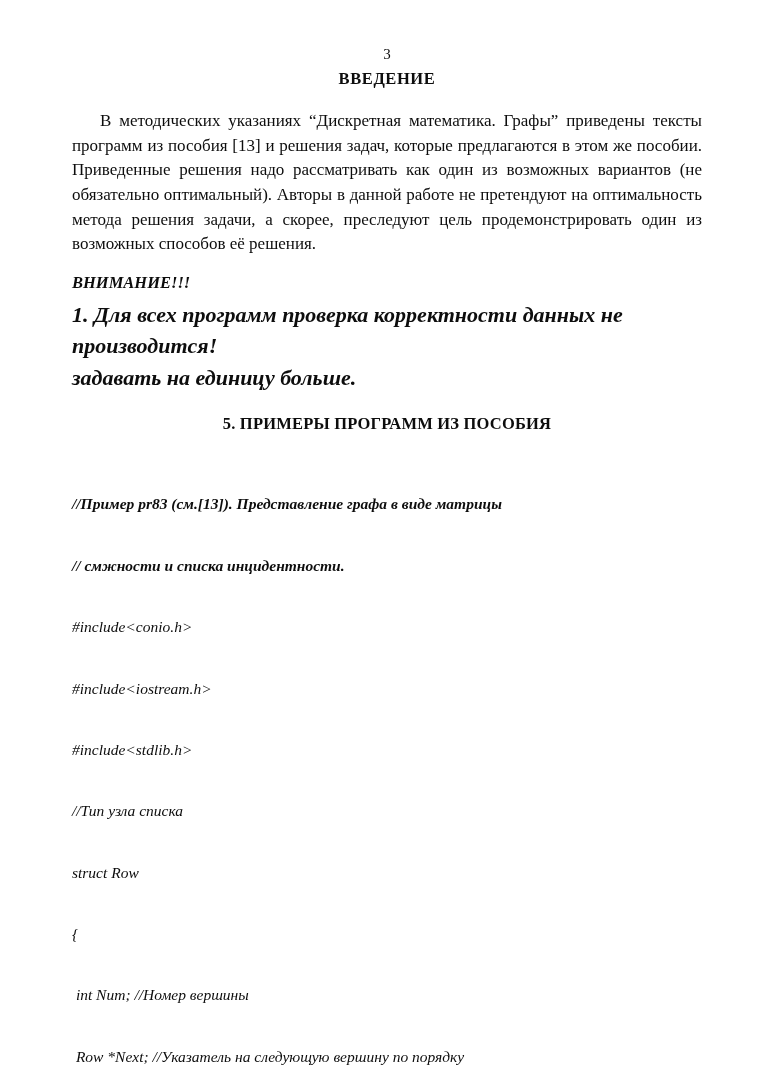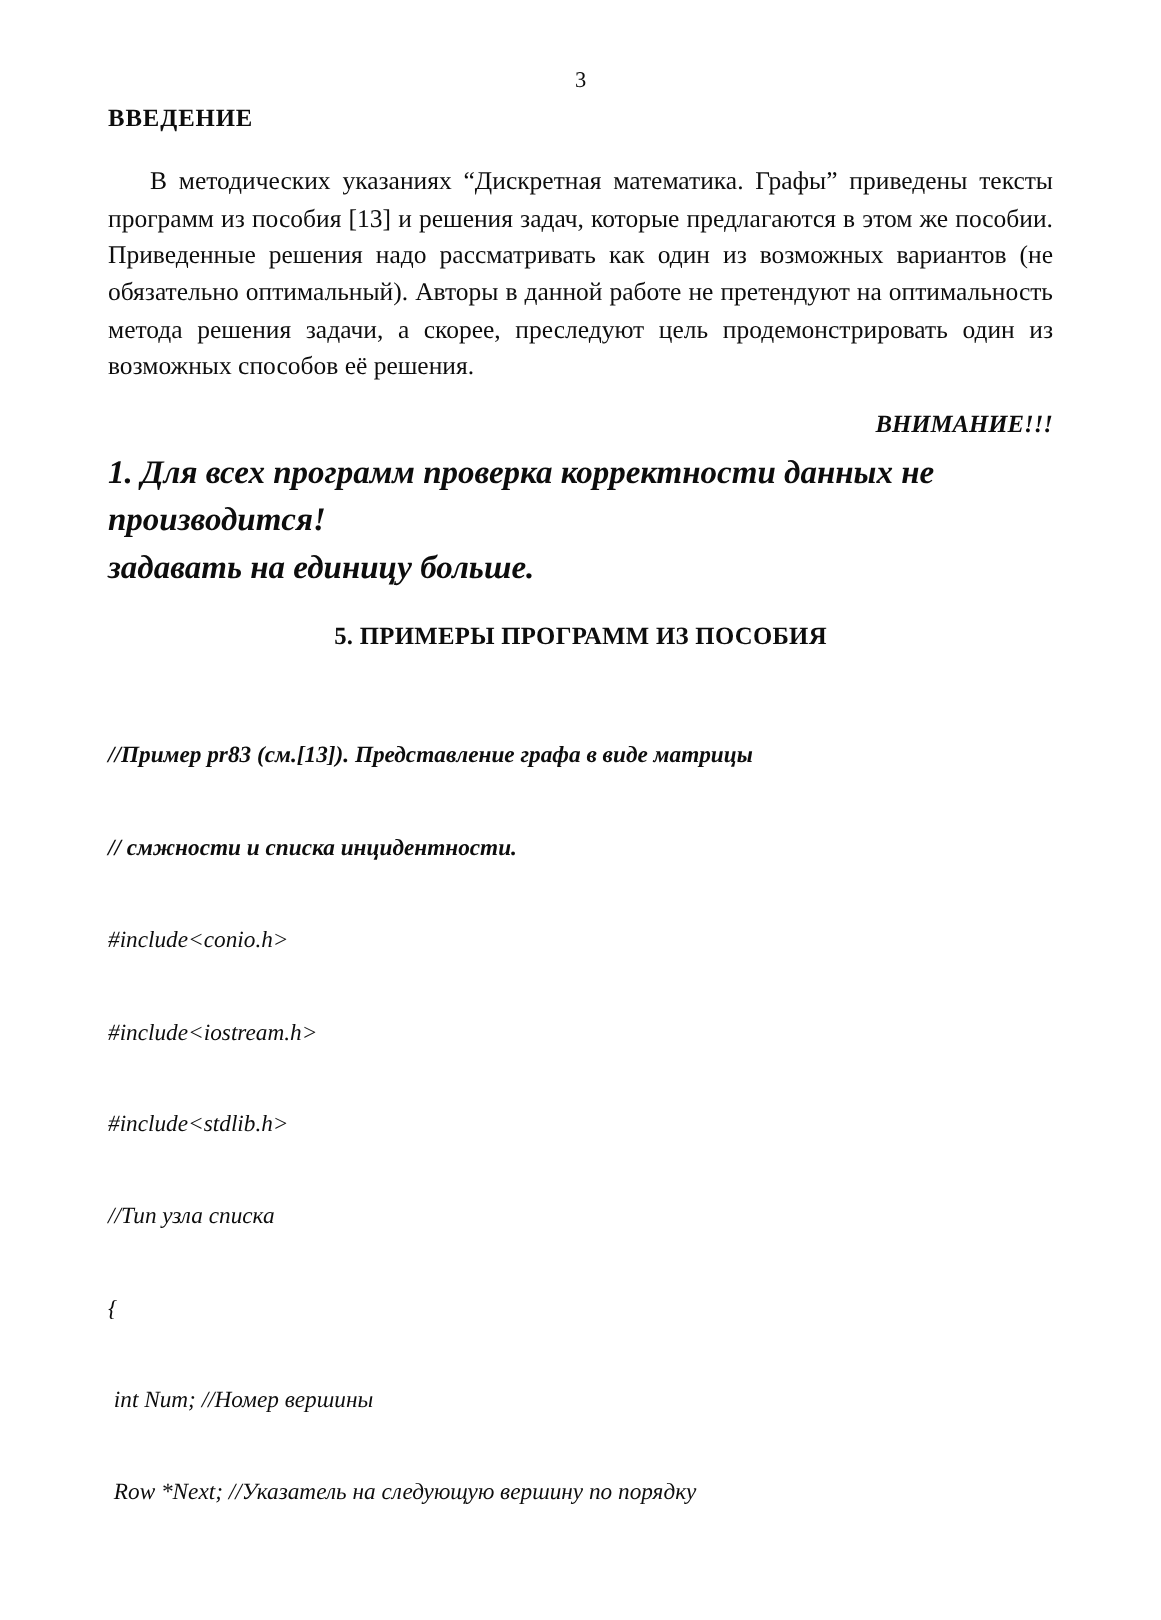--- a/index.html
+++ b/index.html
@@ -21,37 +21,37 @@
     box-sizing: border-box;
     padding: 46px 72px 0 72px;
   }
   .page-number {
     text-align: center;
     font-size: 15px;
     margin: 0 0 6px 0;
     font-family: "Liberation Serif", serif;
   }
   h1.section-title {
-    text-align: left;
+    text-align: center;
     font-size: 16.5px;
     font-weight: bold;
     letter-spacing: 0.6px;
     margin: 0 0 20px 0;
     font-family: "Liberation Serif", serif;
   }
   p.body-par {
     font-size: 17px;
     line-height: 1.45;
     text-align: justify;
     text-justify: inter-word;
     margin: 0 0 16px 0;
     text-indent: 28px;
   }
   h2.attention {
-    text-align: right;
+    text-align: left;
     font-size: 16.5px;
     font-weight: bold;
     font-style: italic;
     margin: 10px 0 6px 0;
   }
   .attention-list {
     font-size: 22px;
     font-style: italic;
     font-weight: bold;
     line-height: 1.42;
@@ -101,20 +101,21 @@
 
   <h2 class="chapter-title">5. ПРИМЕРЫ ПРОГРАММ ИЗ ПОСОБИЯ</h2>
 
   <div class="code-block">
     <div class="code-line strong">//Пример pr83 (см.[13]). Представление графа в виде матрицы</div>
     <div class="code-line strong">// смжности и списка инцидентности.</div>
     <div class="code-line">#include&lt;conio.h&gt;</div>
     <div class="code-line">#include&lt;iostream.h&gt;</div>
     <div class="code-line">#include&lt;stdlib.h&gt;</div>
     <div class="code-line">//Тип узла списка</div>
+    <div class="code-line">struct Row</div>
     <div class="code-line">{</div>
     <div class="code-line"> int Num; //Номер вершины</div>
     <div class="code-line"> Row *Next; //Указатель на следующую вершину по порядку</div>
     
     
     
     
     
     
     

